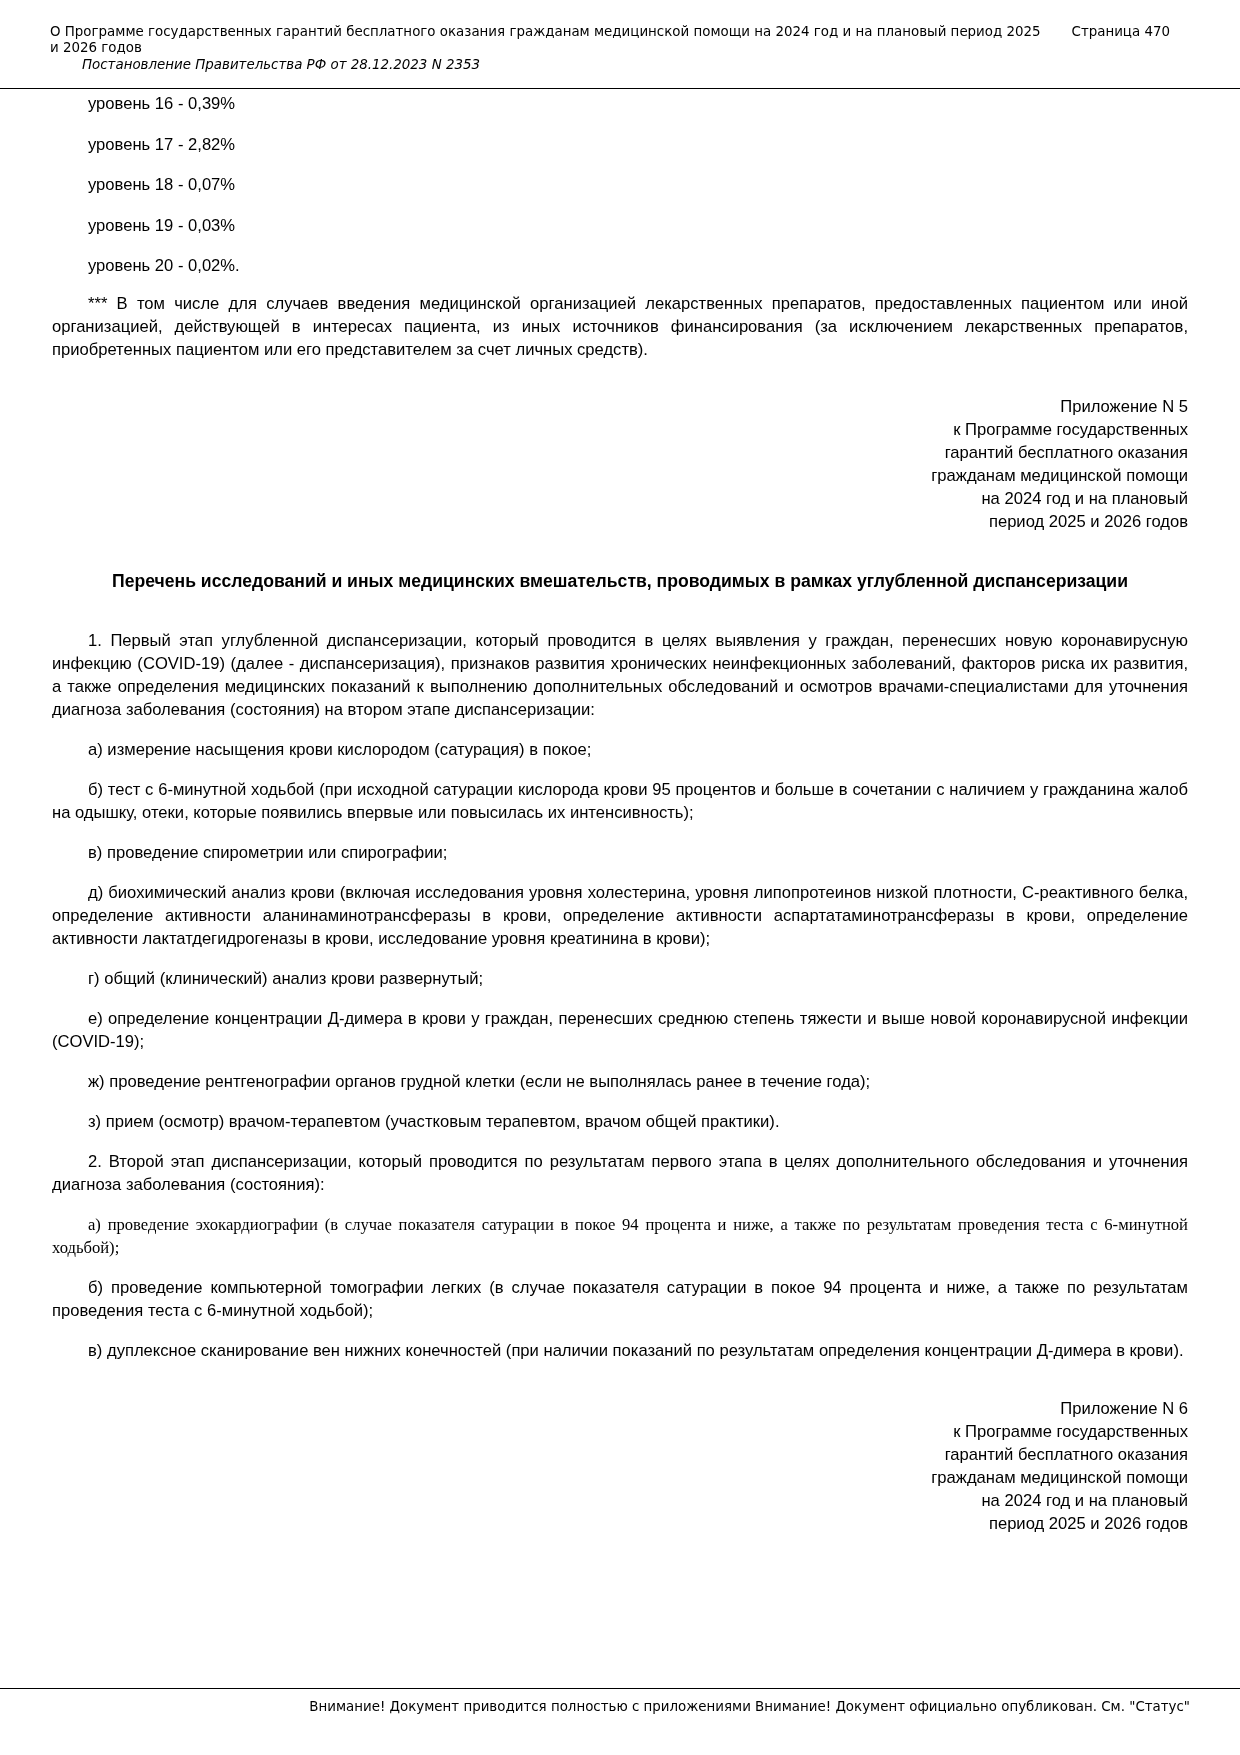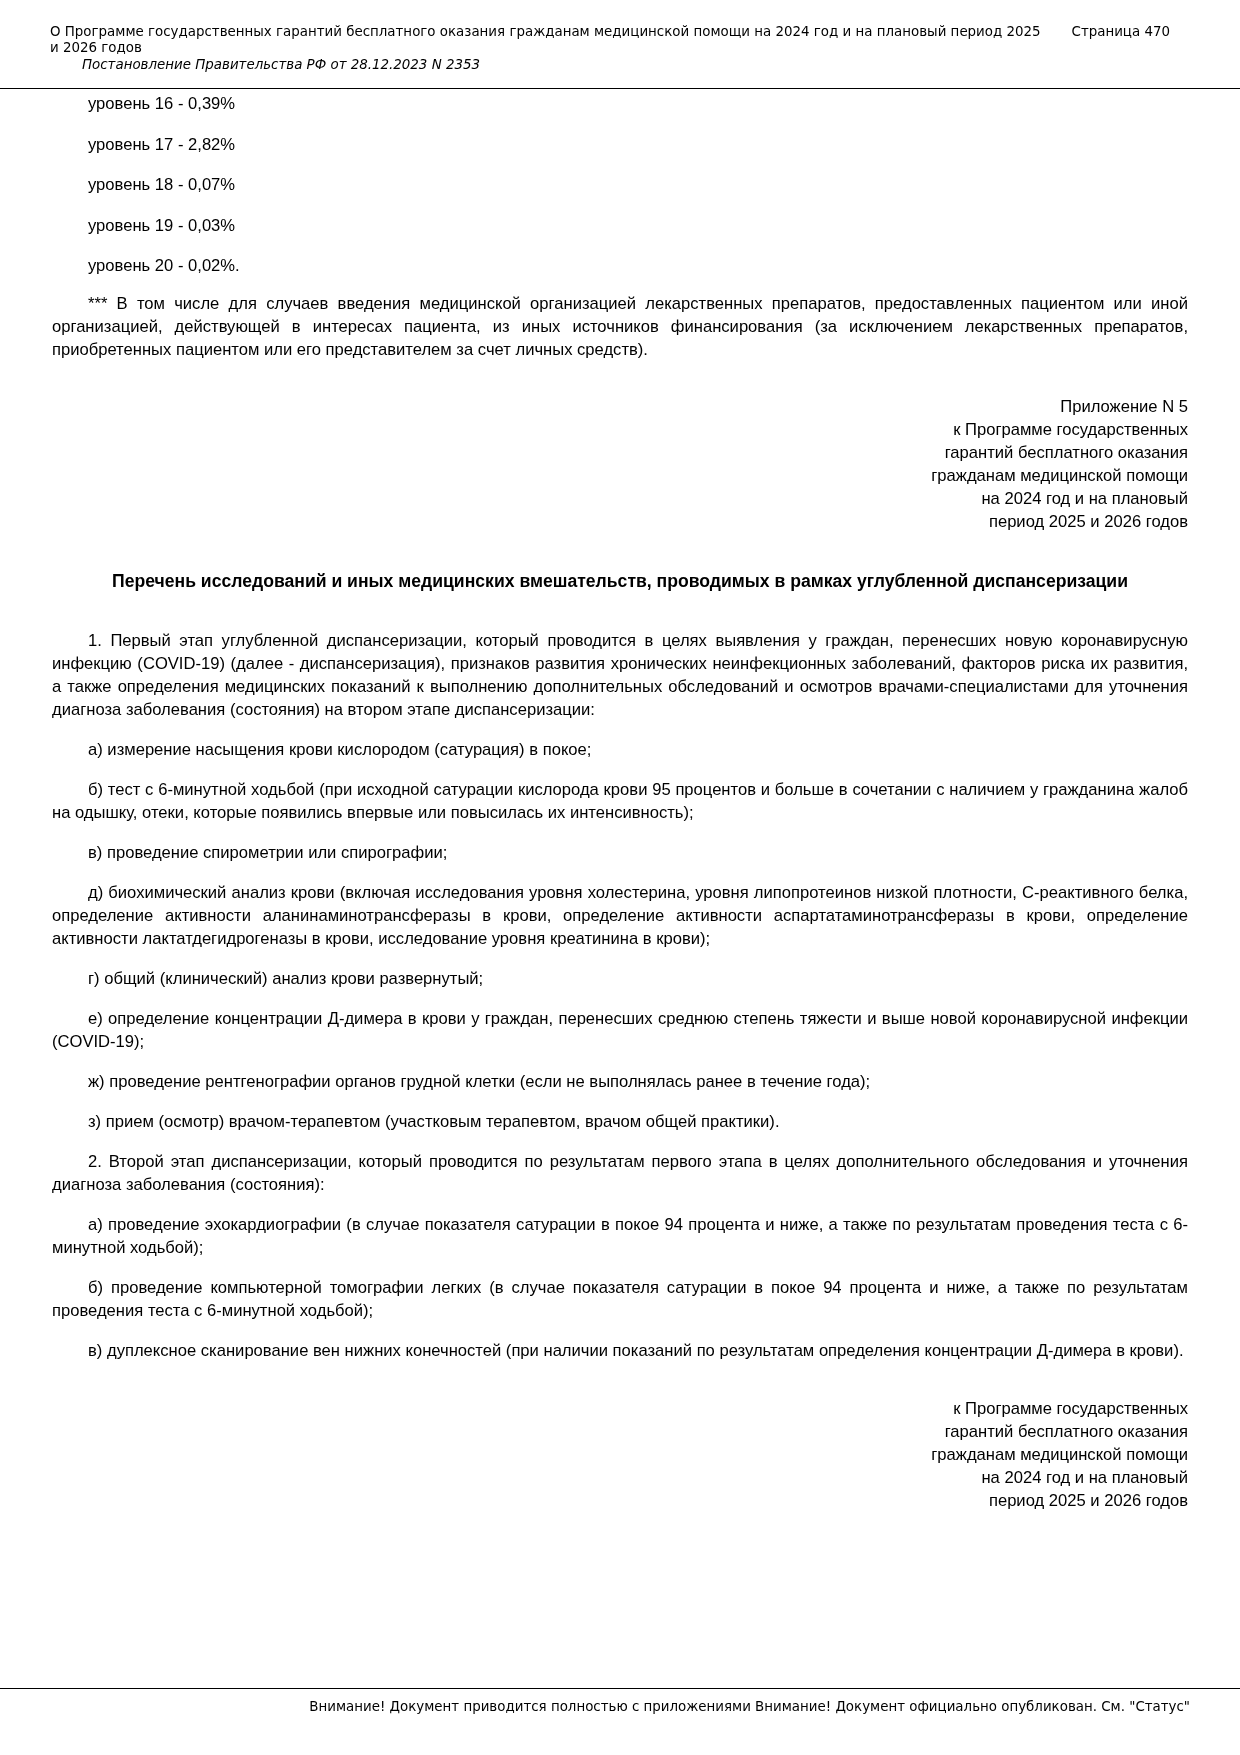--- a/index.html
+++ b/index.html
@@ -162,25 +162,26 @@
   <p class="p" style="margin-top:17px;">а) измерение насыщения крови кислородом (сатурация) в покое;</p>
   <p class="p" style="margin-top:17px;">б) тест с 6-минутной ходьбой (при исходной сатурации кислорода крови 95 процентов и больше в сочетании с наличием у гражданина жалоб на одышку, отеки, которые появились впервые или повысилась их интенсивность);</p>
   <p class="p" style="margin-top:17px;">в) проведение спирометрии или спирографии;</p>
   <p class="p" style="margin-top:17px;">д) биохимический анализ крови (включая исследования уровня холестерина, уровня липопротеинов низкой плотности, С-реактивного белка, определение активности аланинаминотрансферазы в крови, определение активности аспартатаминотрансферазы в крови, определение активности лактатдегидрогеназы в крови, исследование уровня креатинина в крови);</p>
   <p class="p" style="margin-top:17px;">г) общий (клинический) анализ крови развернутый;</p>
   <p class="p" style="margin-top:17px;">е) определение концентрации Д-димера в крови у граждан, перенесших среднюю степень тяжести и выше новой коронавирусной инфекции (COVID-19);</p>
   <p class="p" style="margin-top:17px;">ж) проведение рентгенографии органов грудной клетки (если не выполнялась ранее в течение года);</p>
   <p class="p" style="margin-top:17px;">з) прием (осмотр) врачом-терапевтом (участковым терапевтом, врачом общей практики).</p>
 
   <p class="p" style="margin-top:17px;">2. Второй этап диспансеризации, который проводится по результатам первого этапа в целях дополнительного обследования и уточнения диагноза заболевания (состояния):</p>
-  <p class="p" style="margin-top:17px;">а) проведение эхокардиографии (в случае показателя сатурации в покое 94 процента и ниже, а также по результатам проведения теста с 6-минутной ходьбой);</p>
+  <p class="p" style="margin-top:17px;font-family:Liberation Serif, serif;">а) проведение эхокардиографии (в случае показателя сатурации в покое 94 процента и ниже, а также по результатам проведения теста с 6-минутной ходьбой);</p>
   <p class="p" style="margin-top:17px;">б) проведение компьютерной томографии легких (в случае показателя сатурации в покое 94 процента и ниже, а также по результатам проведения теста с 6-минутной ходьбой);</p>
   <p class="p" style="margin-top:17px;">в) дуплексное сканирование вен нижних конечностей (при наличии показаний по результатам определения концентрации Д-димера в крови).</p>
 
   <div style="margin-top:35px;">
+    <p class="annex">Приложение N 6</p>
     <p class="annex">к Программе государственных</p>
     <p class="annex">гарантий бесплатного оказания</p>
     <p class="annex">гражданам медицинской помощи</p>
     <p class="annex">на 2024 год и на плановый</p>
     <p class="annex">период 2025 и 2026 годов</p>
   </div>
 </div>
 
 <div class="page-footer">
   <div class="ftr-rule"></div>

